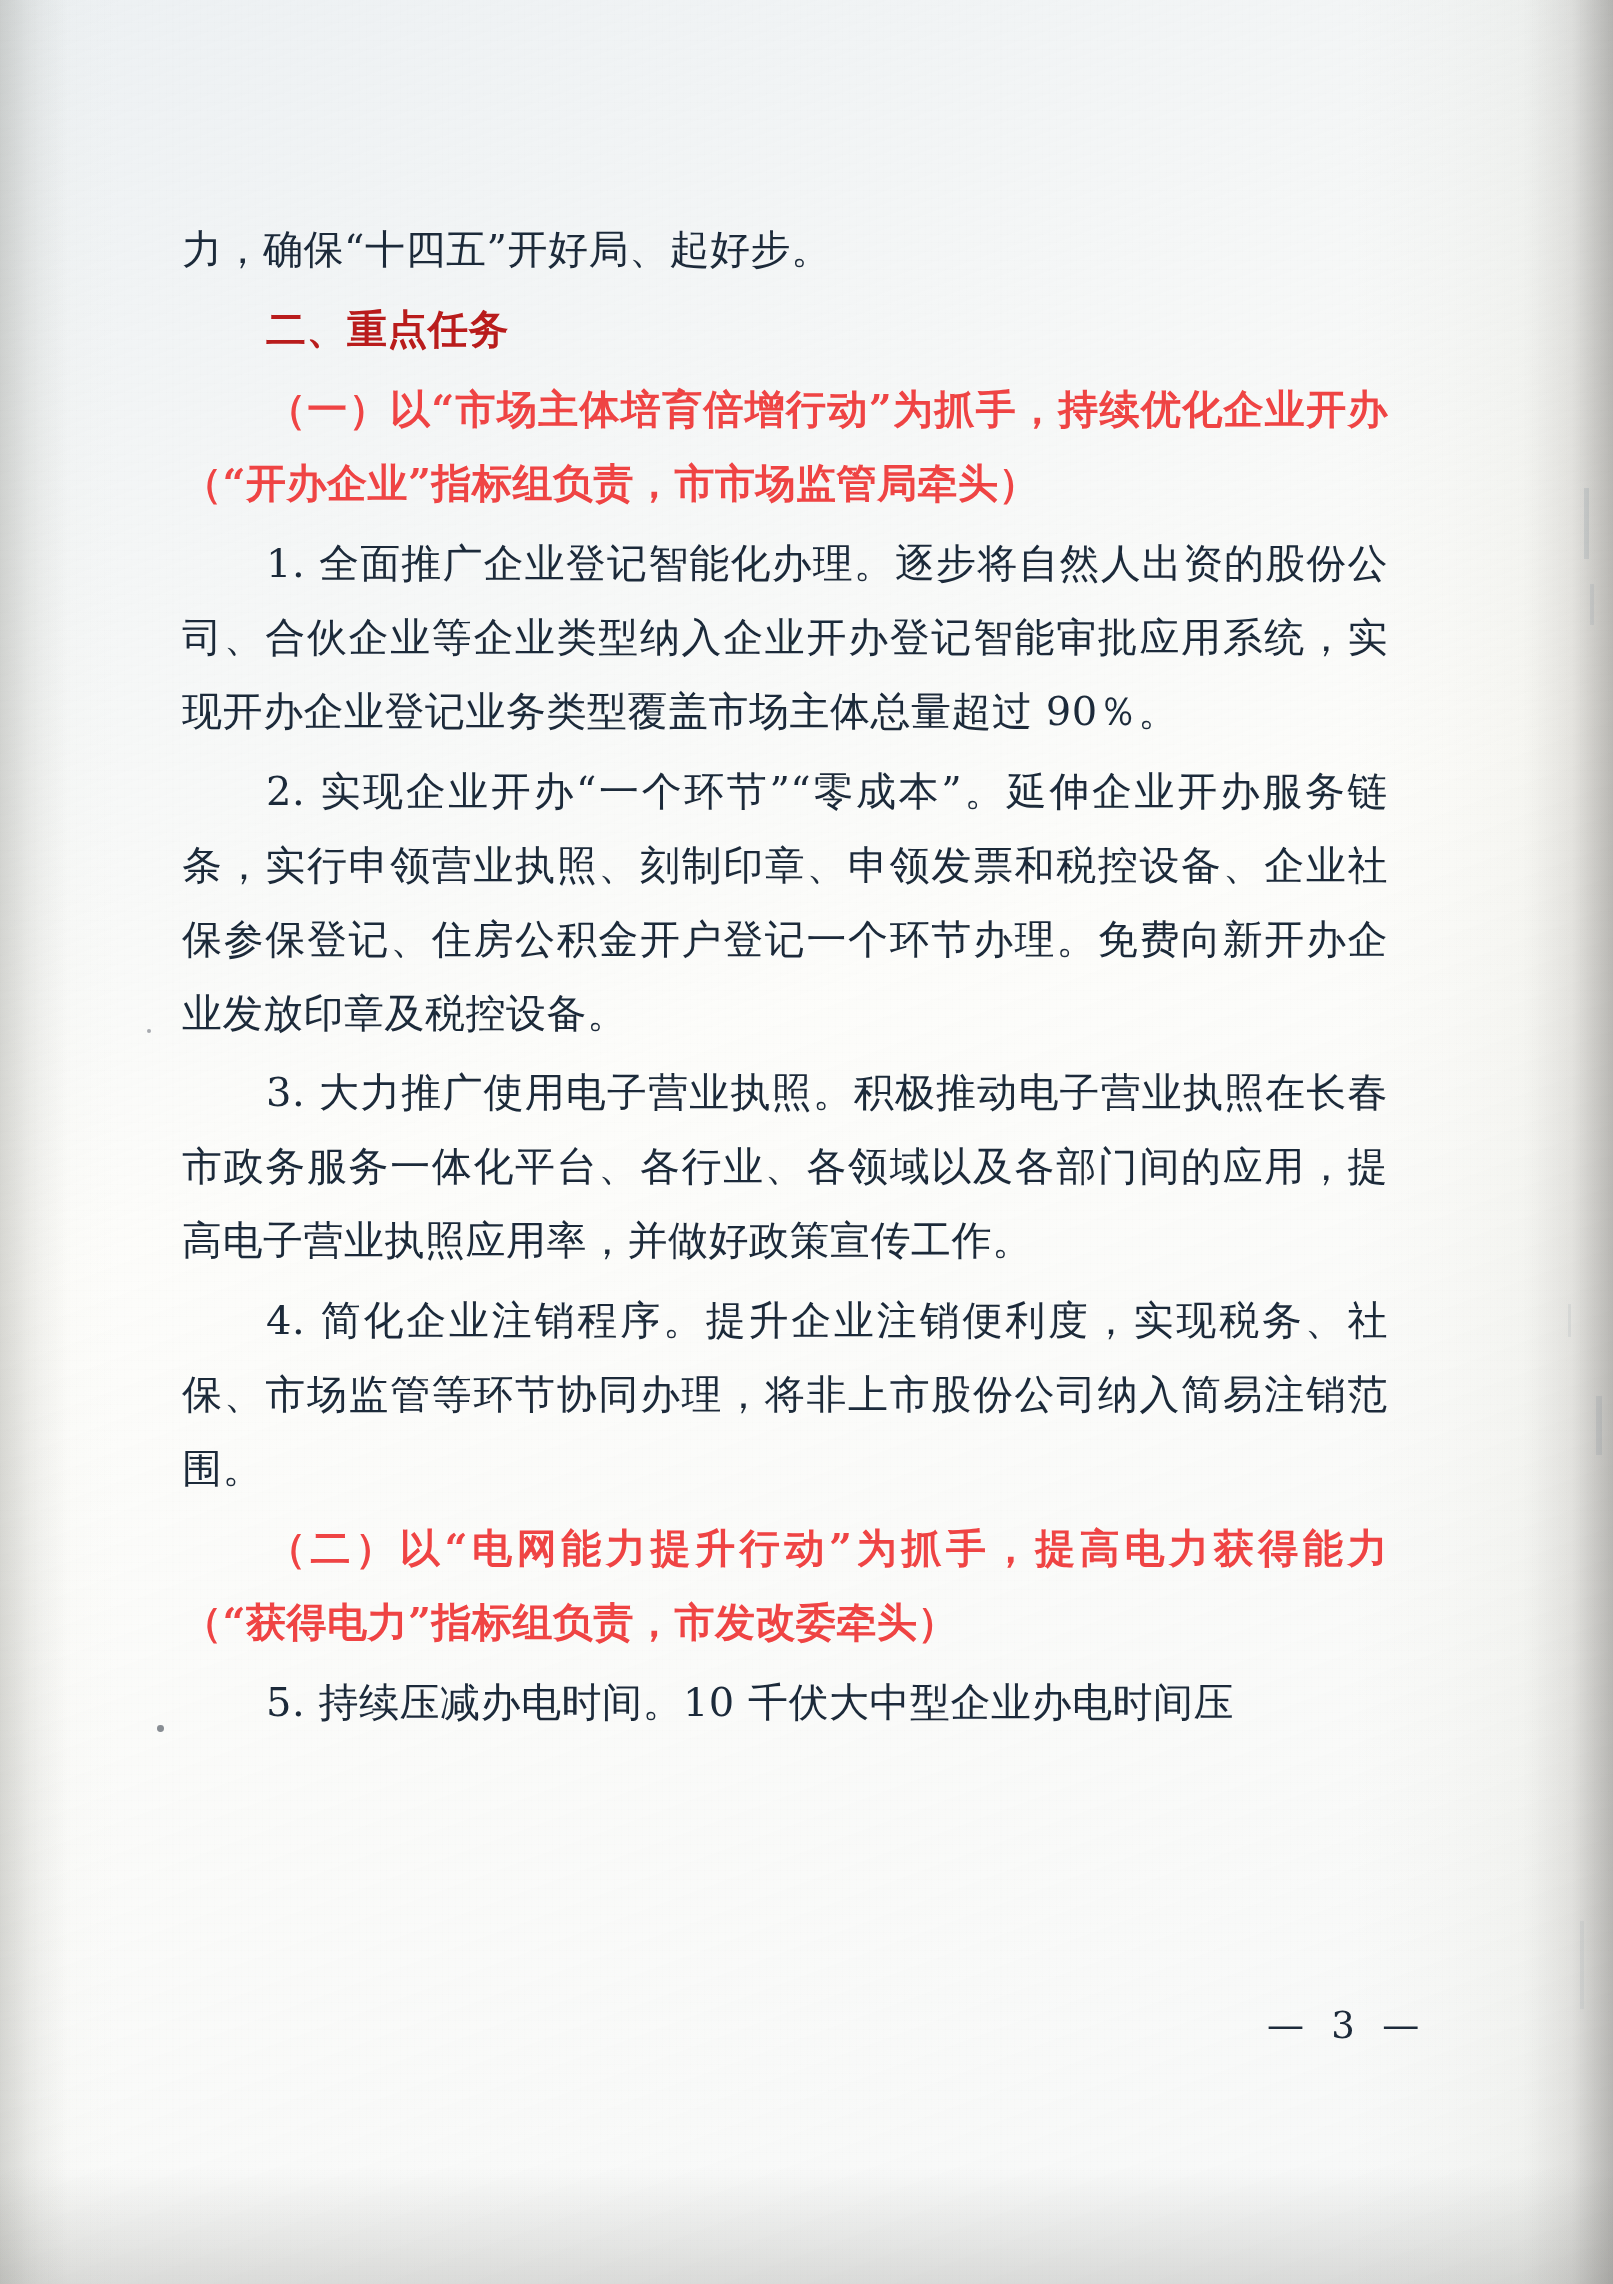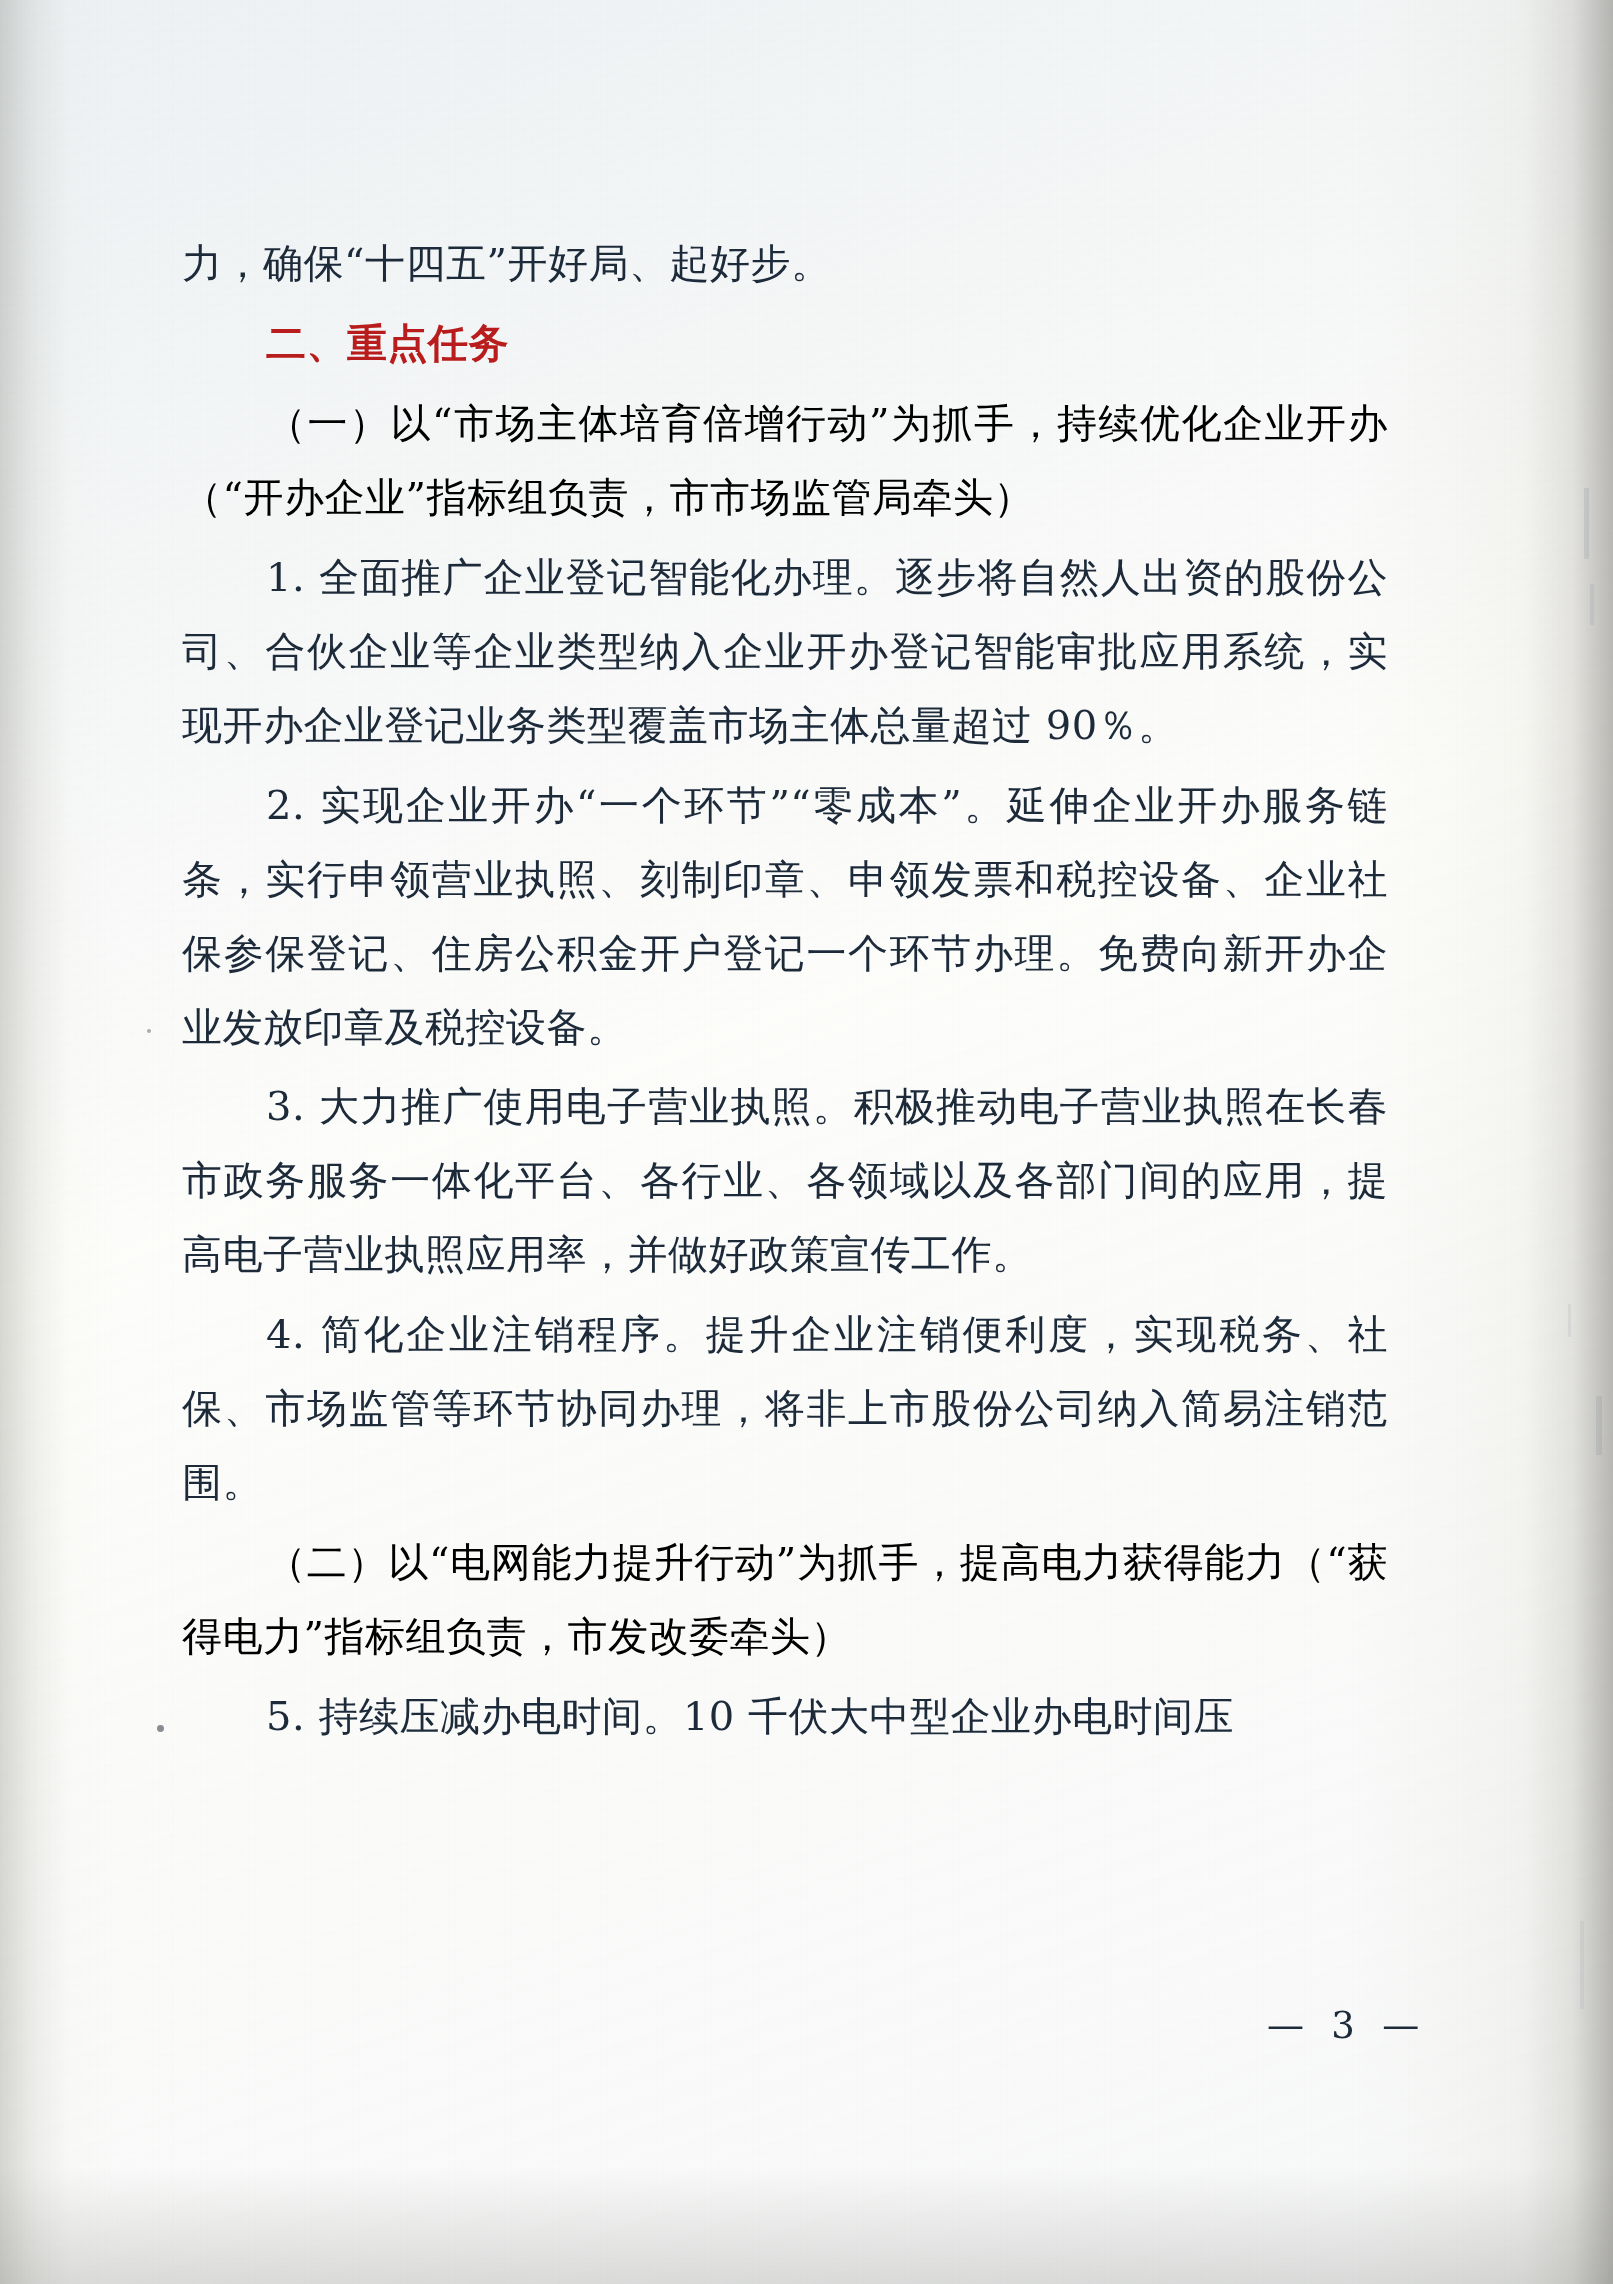--- a/index.html
+++ b/index.html
@@ -65,43 +65,43 @@
   
   .streak {
     position: absolute;
     background: rgba(120,140,160,0.35);
   }
 
   
   .content {
     position: absolute;
     left: 182px;
-    top: 226px;
+    top: 212px;
     width: 1206px;
   }
   p {
     margin: 0 0 5.9px 0;
     font-size: 40px;
     line-height: 74px;
     color: #1c2a3a;
     letter-spacing: 0.5px;
     text-align: justify;
     text-justify: inter-character;
     font-family: "DejaVu Serif", "Liberation Serif", serif;
   }
   p.indent { text-indent: 84px; }
   p.heading {
     font-weight: bold;
     text-indent: 84px;
     color: #b91c1c;
   }
   p.sect {
     text-indent: 84px;
-    font-weight: normal;
-    color: #000000;
+    font-weight: bold;
+    color: #ef4444;
   }
 
   .pagenum {
     position: absolute;
     left: 0;
     right: 0;
     top: 2004px;
     text-align: center;
     font-size: 37px;
     color: #1c2a3a;

